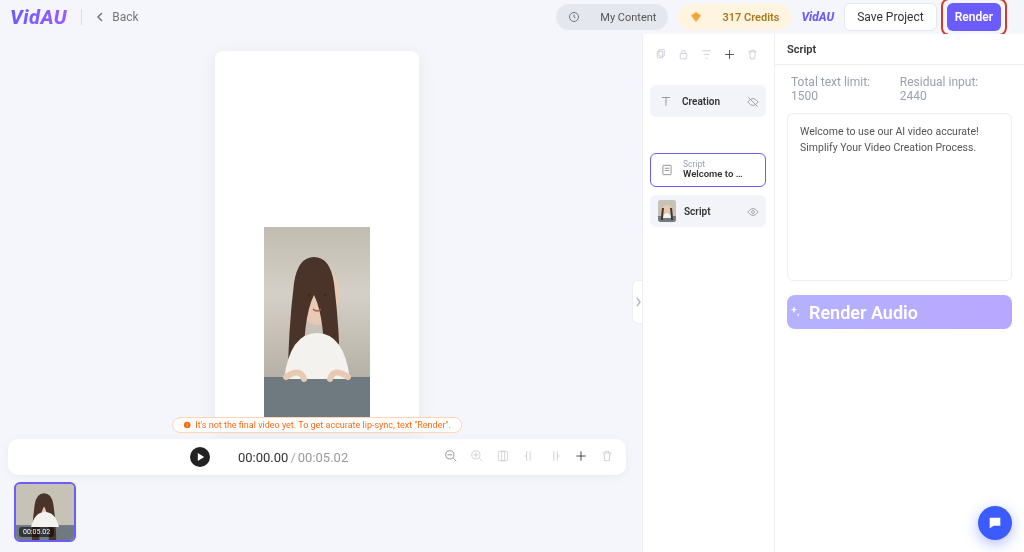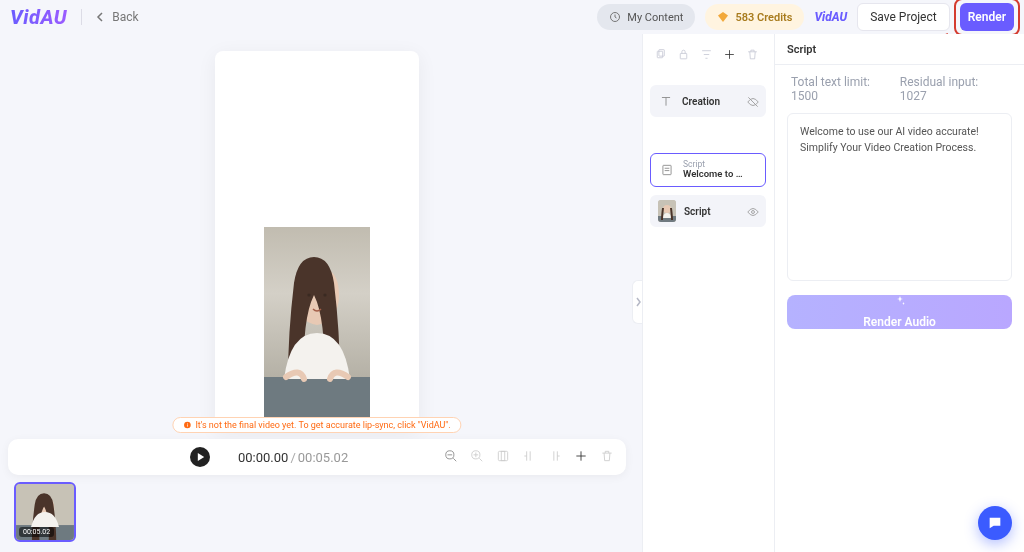--- a/index.html
+++ b/index.html
@@ -1,27 +1,27 @@
 <!DOCTYPE html>
 <html><head>
 <meta charset="utf-8">
 <style>
   * { box-sizing: border-box; margin: 0; padding: 0; }
   html, body { width: 1024px; height: 552px; font-family: -apple-system, BlinkMacSystemFont, "Segoe UI", Roboto, Arial, sans-serif; background:#f5f6fb; overflow:hidden; color:#333; }
   .app { width:1024px; height:552px; position:relative; }
 
   
-  .header { position:absolute; top:0; left:0; right:0; height:34px; display:flex; align-items:center; padding:0 10px; }
+  .header { position:absolute; top:0; left:0; right:13px; height:34px; display:flex; align-items:center; padding:0 10px; }
   .logo { font-weight:800; font-size:20px; font-style:italic; letter-spacing:0.5px;
     background: linear-gradient(90deg,#6a5cff,#9b5cff); -webkit-background-clip:text; background-clip:text; color:transparent; }
   .vbar { width:1px; height:16px; background:#dcdce6; margin:0 14px; }
   .back { display:flex; align-items:center; gap:6px; color:#777; font-size:12px; cursor:pointer; }
   .back svg { width:10px; height:10px; stroke:#777; }
   .header-right { margin-left:auto; display:flex; align-items:center; gap:10px; }
-  .pill { display:flex; align-items:center; height:26px; border-radius:14px; padding:12px 12px; font-size:11px; gap:6px; }
+  .pill { display:flex; align-items:center; height:26px; border-radius:14px; padding:12px 12px; font-size:11px; gap:20px; }
   .my-content { background:#e4e7ee; color:#555; }
   .credits { background:#fff4e0; color:#a87b1d; }
   .credits b { color:#a87b1d; font-weight:600; }
   .mini-logo { font-weight:800; font-style:italic; font-size:12px; color:#6a5cff; }
   .save-btn { height:28px; border-radius:6px; background:#fff; color:#333; font-size:12px; padding:12px 12px; border:1px solid #e6e6ee; display:flex; align-items:center; cursor:pointer; }
   .render-wrap { position:relative; }
   .render-btn { height:28px; border-radius:6px; background:#6a5cff; color:#fff; font-size:12px; padding:0 8px; border:none; font-weight:600; display:flex; align-items:center; cursor:pointer; }
   .render-highlight { position:absolute; border:2px solid #d43b2f; border-radius:8px; top:-5px; left:-6px; right:-6px; bottom:-5px; pointer-events:none; }
 
   
@@ -77,21 +77,21 @@
   .layer .eye svg{width:14px;height:14px; stroke:#999; fill:none; stroke-width:1.5;}
 
   .collapse-tab { position:absolute; left:-10px; top:246px; width:10px; height:44px; background:#fff; border:1px solid #eceef3; border-right:none; border-radius:6px 0 0 6px; display:flex; align-items:center; justify-content:center; cursor:pointer;}
   .collapse-tab svg{width:6px;height:10px; stroke:#b5b8c6; fill:none; stroke-width:1.5;}
 
   
   .panel-b { flex:1; display:flex; flex-direction:column; border-left:1px solid #eceef3;}
   .panel-b-head { height:30px; display:flex; align-items:center; padding:0 12px; font-size:11px; font-weight:600; color:#333;}
   .panel-b-sub { display:flex; align-items:center; justify-content:space-between; padding:10px 16px 4px 16px; font-size:12px; color:#9aa0ae;}
   .script-box { margin:6px 12px 0 12px; border:1px solid #eceef3; border-radius:6px; padding:10px 12px; font-size:10.5px; color:#555; line-height:1.5; height:168px; overflow:auto; }
-  .render-audio { margin:14px 12px 0 12px; height:34px; border-radius:8px; background:linear-gradient(90deg,#b5b2ff,#b9a7ff); color:#fff; font-size:12px; font-weight:600; display:flex; align-items:center; justify-content:flex-start; gap:8px; cursor:pointer;flex-direction:column; }
+  .render-audio { margin:14px 12px 0 12px; height:34px; border-radius:8px; background:linear-gradient(90deg,#b5b2ff,#b9a7ff); color:#fff; font-size:18px; font-weight:600; display:flex; align-items:center; justify-content:flex-start; gap:8px; cursor:pointer; }
   .render-audio svg{width:14px;height:14px; fill:#fff;}
 
   
   .chat-bubble { position:absolute; right:12px; bottom:12px; width:34px; height:34px; border-radius:50%; background:#3b5bff; display:flex; align-items:center; justify-content:center; box-shadow:0 4px 14px rgba(59,91,255,.4); cursor:pointer;}
   .chat-bubble svg{width:16px;height:16px; fill:#fff;}
 
 </style>
 </head>
 <body>
 
@@ -111,21 +111,21 @@
         <svg width="12" height="12" viewBox="0 0 24 24" fill="none" stroke="#777" stroke-width="2">
             <circle cx="12" cy="12" r="9"></circle>
             <path d="M12 7v5l3 2"></path>
           </svg>
         <span>My Content</span>
       </div>
       <div class="pill credits">
         <svg width="12" height="12" viewBox="0 0 24 24" fill="#f2a93b">
             <path d="M12 2 22 9l-10 13L2 9z"></path>
           </svg>
-        <b>583 Credits</b>
+        <b>317 Credits</b>
       </div>
       <div class="mini-logo">VidAU</div>
       <div class="save-btn">Save Project</div>
       <div class="render-wrap">
         <div class="render-btn">Render</div>
         <div class="render-highlight"></div>
       </div>
     </div>
   </div>
 
@@ -161,21 +161,21 @@
             <path d="M49 82 q4 4 8 0" stroke="#a4604a" stroke-width="1.5" fill="none"></path>
           </svg>
         </div>
       </div>
       <div class="tip">
         <svg viewBox="0 0 24 24">
             <circle cx="12" cy="12" r="10"></circle>
             <rect x="11" y="10" width="2" height="7" fill="#fff"></rect>
             <rect x="11" y="6" width="2" height="2" fill="#fff"></rect>
           </svg>
-        <span>It's not the final video yet. To get accurate lip-sync, click "VidAU".</span>
+        <span>It's not the final video yet. To get accurate lip-sync, text "Render".</span>
       </div>
     </div>
   </div>
 
   <div class="timeline">
     <div class="play-btn">
       <svg viewBox="0 0 10 10">
           <path d="M1 0v10l8-5z"></path>
         </svg>
     </div>
@@ -301,21 +301,21 @@
               <circle cx="12" cy="12" r="2.5"></circle>
             </svg></span>
       </div>
     </div>
 
     <div class="panel-b">
       <div class="panel-b-head">Script</div>
       <div style="height:1px;background:#eceef3;margin:0"></div>
       <div class="panel-b-sub">
         <span>Total text limit: 1500</span>
-        <span>Residual input: 1027</span>
+        <span>Residual input: 2440</span>
       </div>
       <div class="script-box">Welcome to use our AI video accurate! Simplify Your Video Creation Process.</div>
       <div class="render-audio">
         <svg viewBox="0 0 24 24">
             <path d="M12 2l1.8 4.8L18 8l-4.2 1.2L12 14l-1.8-4.8L6 8l4.2-1.2zM19 14l.9 2.4L22 17l-2.1.6L19 20l-.9-2.4L16 17l2.1-.6z"></path>
           </svg>
         <span>Render Audio</span>
       </div>
     </div>
   </div>

